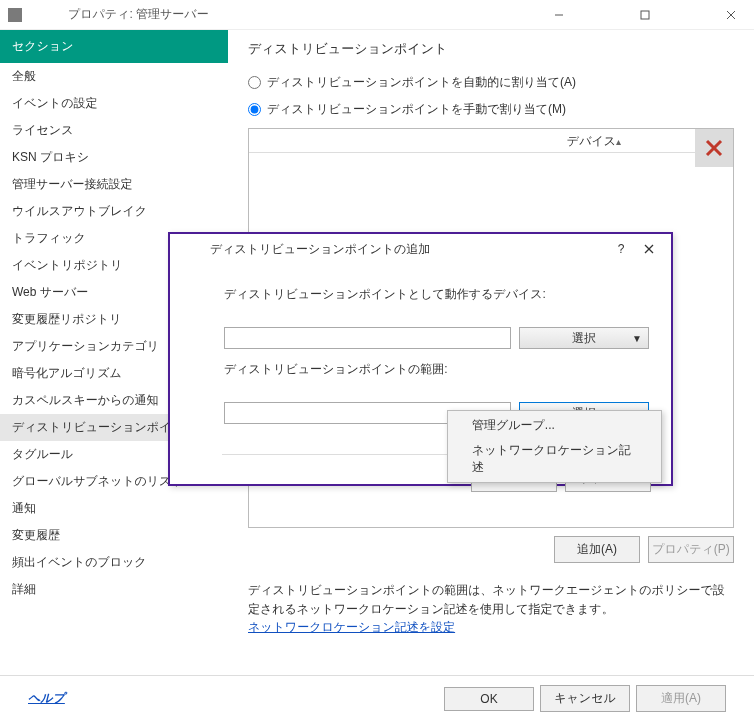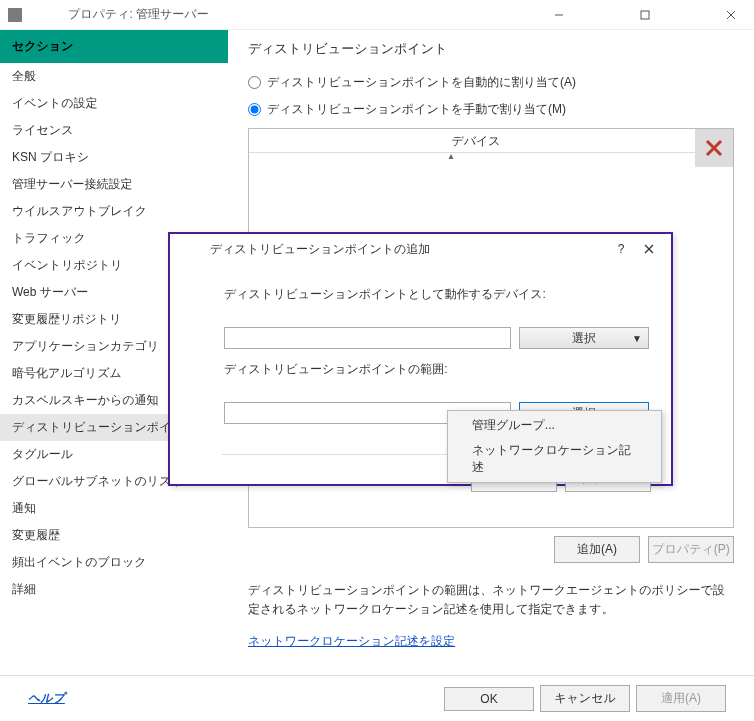--- a/index.html
+++ b/index.html
@@ -3,38 +3,38 @@
 <meta charset="utf-8">
 <style>
 * { box-sizing: border-box; margin: 0; padding: 0; }
 body { font-family: "Meiryo UI","Yu Gothic UI","MS PGothic",sans-serif; font-size: 12px; color: #333; background: #fff; width: 754px; height: 721px; overflow: hidden; position: relative; }
 .titlebar { height: 30px; display: flex; align-items: center; padding: 0 0 0 8px; background: #fff; border-bottom: 1px solid #eee; gap: 40px; }
 .titlebar .icon { width: 14px; height: 14px; background: #7a7a7a; margin-right: 6px; display:inline-block; }
 .titlebar .title { flex: 1; color: #555; }
 .titlebar .winbtn { width: 46px; height: 30px; display: flex; align-items: center; justify-content: center; color: #555; }
 .main { display: flex; height: 640px; }
 .sidebar { width: 228px; background: #fff; }
-.sidebar-header { background: #009982; color: #000000; padding: 8px 12px; font-weight: bold; }
+.sidebar-header { background: #009982; color: #ffffff; padding: 8px 12px; font-weight: normal; }
 .sidebar-item { padding: 5px 12px; cursor: default; color: #333; }
 .sidebar-item.selected { background: #e6e6e6; }
 .content { flex: 1; padding: 10px 20px; position: relative; }
 .content-title { font-size: 13px; margin-bottom: 16px; color: #333; }
 .radio-row { display: flex; align-items: center; margin-bottom: 10px; }
 .radio-row input { margin-right: 6px; }
 .list-box { border: 1px solid #bbb; height: 400px; position: relative; margin-top: 10px; }
 .list-header { position: relative; border-bottom: 1px solid #ddd; height: 24px; }
-.list-col { position: absolute; left: 12px; width: 430px; padding: 4px 8px; display:flex; align-items:center; justify-content:flex-end;flex-direction:column; }
+.list-col { position: absolute; left: 0; width: 430px; padding: 4px 8px; display:flex; align-items:center; justify-content:flex-end; }
 .list-col .sort { font-size: 10px; color:#666; padding-right: 50px;}
 .close-x { position: absolute; top: 0; right: 0; width: 38px; height: 38px; background: #dcdcdc; display:flex;align-items:center;justify-content:center; }
 .close-x svg { stroke:#c0392b; stroke-width:3; }
 .buttons-row { display:flex; gap:8px; justify-content:flex-end; margin-top:8px; }
 .btn { border:1px solid #aaa; background:#f1f1f1; padding:4px 0; width:86px; text-align:center; cursor:default; }
 .btn.disabled { color:#999; }
 .desc { margin-top:18px; color:#333; line-height:1.6; }
-.link { color:#1050c0; text-decoration:underline; margin-top:14px; display:inline-block; }
+.link { color:#1050c0; text-decoration:underline; display:inline-block; }
 .footer { position:absolute; bottom:0; left:0; right:0; height:46px; border-top:1px solid #ddd; display:flex; align-items:center; padding:0 28px; }
 .footer .help { color:#1050c0; text-decoration:underline; font-weight:bold; font-style:italic; }
 .footer .spacer { flex:1; }
 .footer .btn { width:90px; margin-left:6px; }
 
 .dialog { position:absolute; left:168px; top:232px; width:505px; height:254px; background:#fff; border:2px solid #4c1d95; box-shadow:2px 2px 6px rgba(0,0,0,0.15); z-index:10;padding-left:32px; }
 .dialog-title { height:30px; display:flex; align-items:center; padding:0 8px; }
 .dialog-title .t { flex:1; }
 .dialog-title .dbtn { width:28px;height:28px;display:flex;align-items:center;justify-content:center;color:#333; }
 .dialog-body { padding:10px 22px; }

